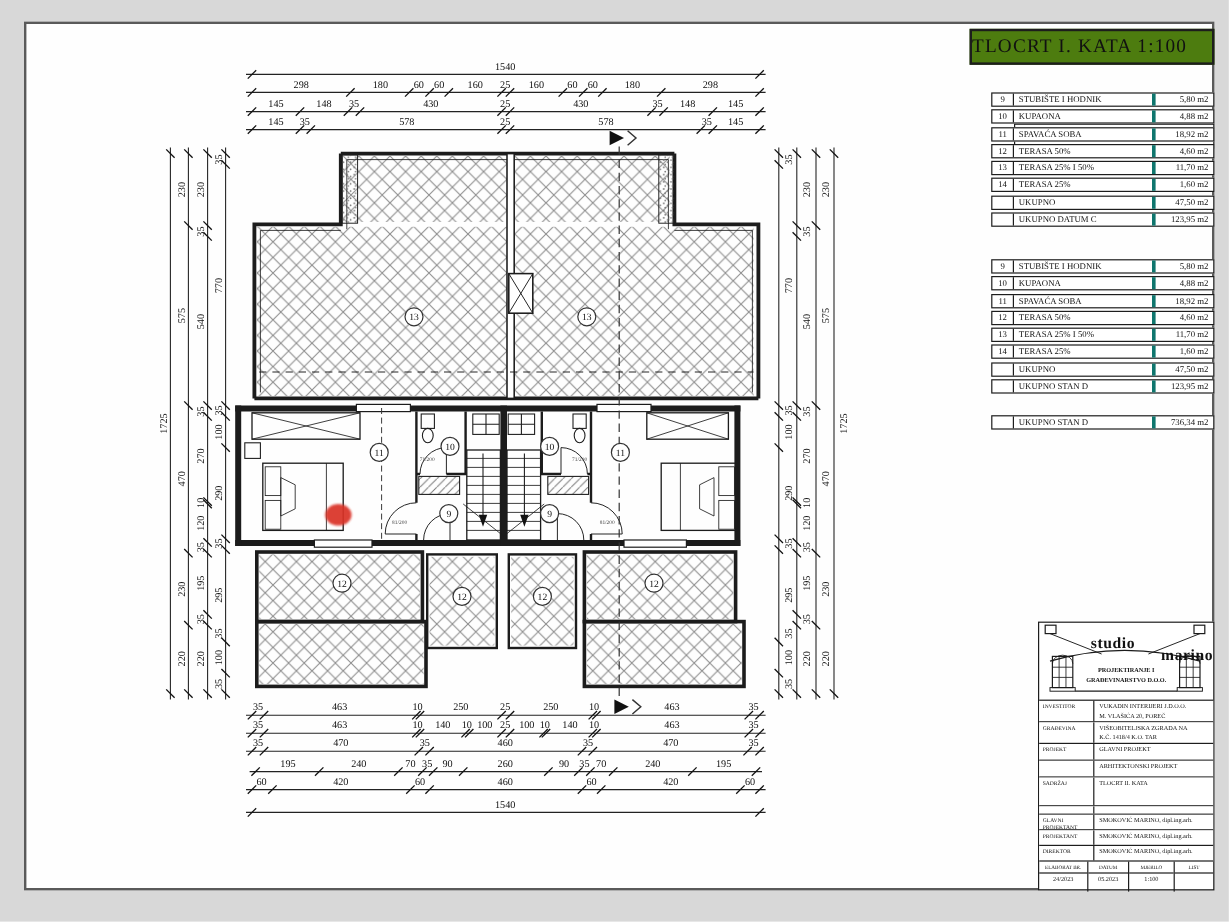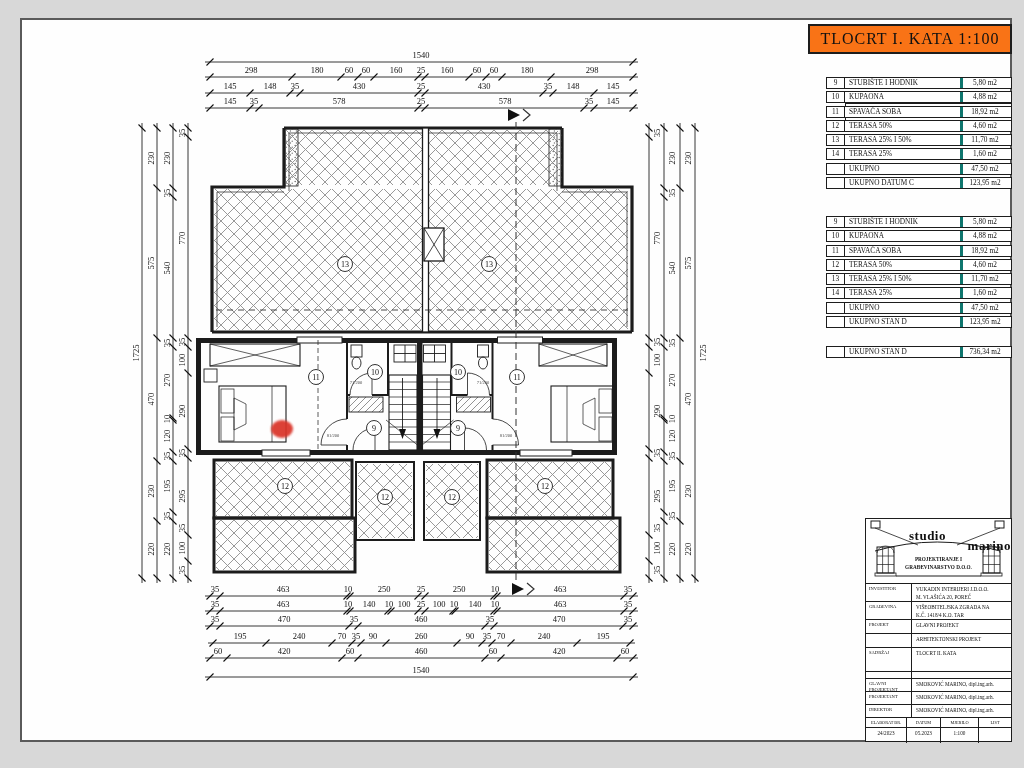--- a/index.html
+++ b/index.html
@@ -5,30 +5,30 @@
   html,body{margin:0;padding:0;}
   body{width:1024px;height:768px;overflow:hidden;background:#d8d8d8;}
   .stage{position:absolute;left:0;top:0;width:1024px;height:768px;font-family:"Liberation Serif",serif;color:#111;}
   .sheet{position:absolute;left:20px;top:18px;width:992px;height:724px;background:#fefefe;border:2px solid #5a5a5a;box-sizing:border-box;}
   #plansvg{position:absolute;left:0;top:0;width:1024px;height:768px;}
   .dim{font:8.5px "Liberation Serif",serif;fill:#111;}
   .room-num{font:8px "Liberation Serif",serif;fill:#111;}
   .door-lb{font:4.5px "Liberation Serif",serif;fill:#444;}
   .red-dot{fill:#da3328;opacity:.92;}
 
-  .titlebox{position:absolute;left:808px;top:24px;width:204px;height:30px;border:2px solid #1d1d1d;background:#f97316;
-    box-sizing:border-box;display:flex;align-items:center;justify-content:center;font-size:16px;letter-spacing:1px;}
+  .titlebox{position:absolute;left:808px;top:24px;width:204px;height:30px;border:2px solid #1d1d1d;background:#4d7c0f;
+    box-sizing:border-box;display:flex;align-items:center;justify-content:flex-start;font-size:16px;letter-spacing:1px;}
   .stan-header{position:absolute;width:167px;height:21px;left:845px;border:1.6px solid #1d1d1d;background:#fff;
     box-sizing:border-box;display:flex;align-items:center;padding-left:3px;font-size:15px;letter-spacing:1.5px;margin-top:48px;}
   .stan-table{position:absolute;left:826px;width:186px;}
   .trow{display:flex;height:12px;border:1px solid #1d1d1d;background:#fff;margin-bottom:2.3px;box-sizing:border-box;
     font-size:7.3px;line-height:10px;}
   .trow .c-num{width:17px;border-right:1px solid #1d1d1d;text-align:center;flex:none;}
   .trow .c-name{flex:1;padding-left:4px;border-right:3px solid #0f766e;white-space:nowrap;overflow:hidden;}
-  .trow .c-val{width:44px;text-align:center;padding-right:4px;flex:none;}
+  .trow .c-val{width:44px;text-align:right;padding-right:4px;flex:none;}
 
   .tblock{position:absolute;left:865px;top:518px;width:147px;height:224px;border:1.4px solid #1d1d1d;background:#fff;box-sizing:border-box;}
   .tb-logo{position:relative;height:64px;border-bottom:1px solid #1d1d1d;overflow:hidden;}
   .tb-logo svg{position:absolute;left:0;top:0;}
   .logo-studio{position:absolute;left:0;right:22px;top:9px;text-align:center;font-weight:bold;font-size:13px;letter-spacing:.5px;}
   .logo-marino{position:absolute;left:34px;right:0;top:19px;text-align:right;font-weight:bold;font-size:13px;letter-spacing:.5px;}
   .logo-sub{position:absolute;left:0;right:0;top:37px;text-align:center;font-size:5.2px;font-weight:bold;line-height:1.5;}
   .tb-row{display:flex;border-bottom:1px solid #1d1d1d;box-sizing:border-box;background:#fff;}
   .tb-label{width:46px;flex:none;border-right:1px solid #1d1d1d;font-size:4.6px;padding:2px 0 0 3px;box-sizing:border-box;line-height:1.3;}
   .tb-val{flex:1;font-size:5.2px;padding:2px 0 0 4px;line-height:1.45;}

